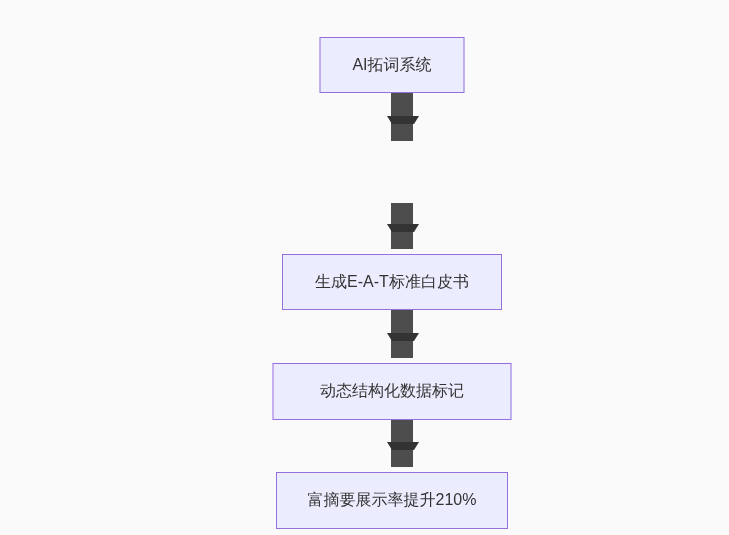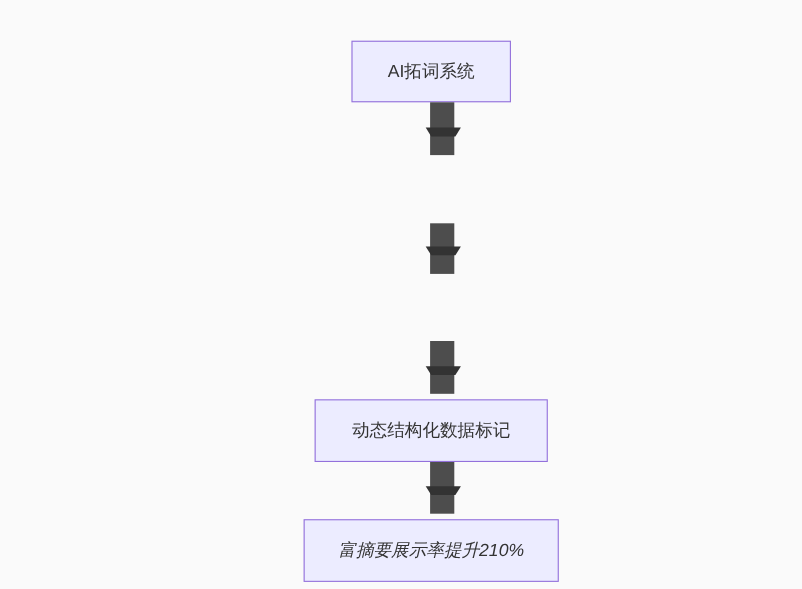--- a/index.html
+++ b/index.html
@@ -73,28 +73,29 @@
     <div class="edge-line"></div>
     <div class="edge-head"></div>
   </div>
 
 
   <div class="edge" style="top:181px; height:51px;">
     <div class="edge-line"></div>
     <div class="edge-head"></div>
   </div>
 
+  <div class="node" style="top:232px; width:220px;">生成E-A-T标准白皮书</div>
 
   <div class="edge" style="top:288px; height:53px;">
     <div class="edge-line"></div>
     <div class="edge-head"></div>
   </div>
 
-  <div class="node" style="top:341px; width:212px; height:57px;">动态结构化数据标记</div>
+  <div class="node" style="top:341px; width:239px; height:57px;">动态结构化数据标记</div>
 
   <div class="edge" style="top:398px; height:52px;">
     <div class="edge-line"></div>
     <div class="edge-head"></div>
   </div>
 
-  <div class="node" style="top:450px; width:232px; height:57px;font-style:italic;">富摘要展示率提升210%</div>
+  <div class="node" style="top:450px; width:232px; height:57px;">富摘要展示率提升210%</div>
 
 </div>
 
 </body></html>

